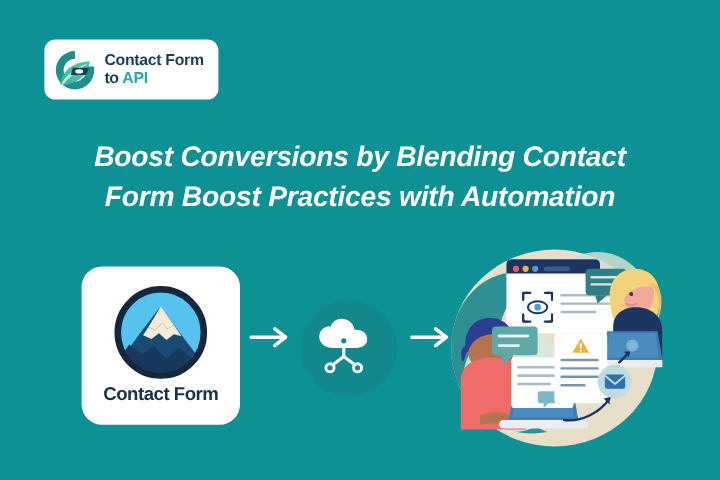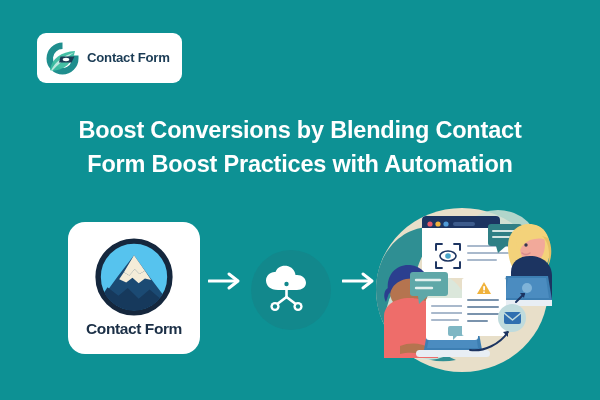--- a/index.html
+++ b/index.html
@@ -71,21 +71,21 @@
     left: 50px;
     top: 114px;
     width: 500px;
     text-align: center;
     color: #ffffff;
     font-size: 23.5px;
     font-weight: bold;
     line-height: 1.44;
     letter-spacing: -0.2px;
   }
-  #headline .hl-line { display: block; }
+  #headline .hl-line { display: block; font-style: italic; }
 
   
   #flow {
     position: absolute;
     left: 0;
     top: 196px;
     width: 600px;
     height: 190px;
   }
 
@@ -169,20 +169,21 @@
 
         <path d="M12 60 C16 36 34 24 62 22 C58 46 40 60 16 62 Z" fill="#3bbca0" opacity="0.95"></path>
         <path d="M14 61 C22 44 38 32 60 25 C44 36 28 48 16 62 Z" fill="#ffffff" opacity="0.65"></path>
 
         <path d="M33 33 L61 33 L55 45 L30 45 Z" fill="#1b3c55"></path>
         <ellipse cx="44" cy="39" rx="6.5" ry="3.4" fill="#ffffff"></ellipse>
       </svg>
     </div>
     <div id="logo-wordmark">
       <span class="logo-line1">Contact Form</span>
+      <span class="logo-line2"><span>to </span><span class="logo-api">API</span></span>
     </div>
   </div>
 
   <div id="headline">
     <span class="hl-line">Boost Conversions by Blending Contact</span>
     <span class="hl-line">Form Boost Practices with Automation</span>
   </div>
 
   <div id="flow">
 

